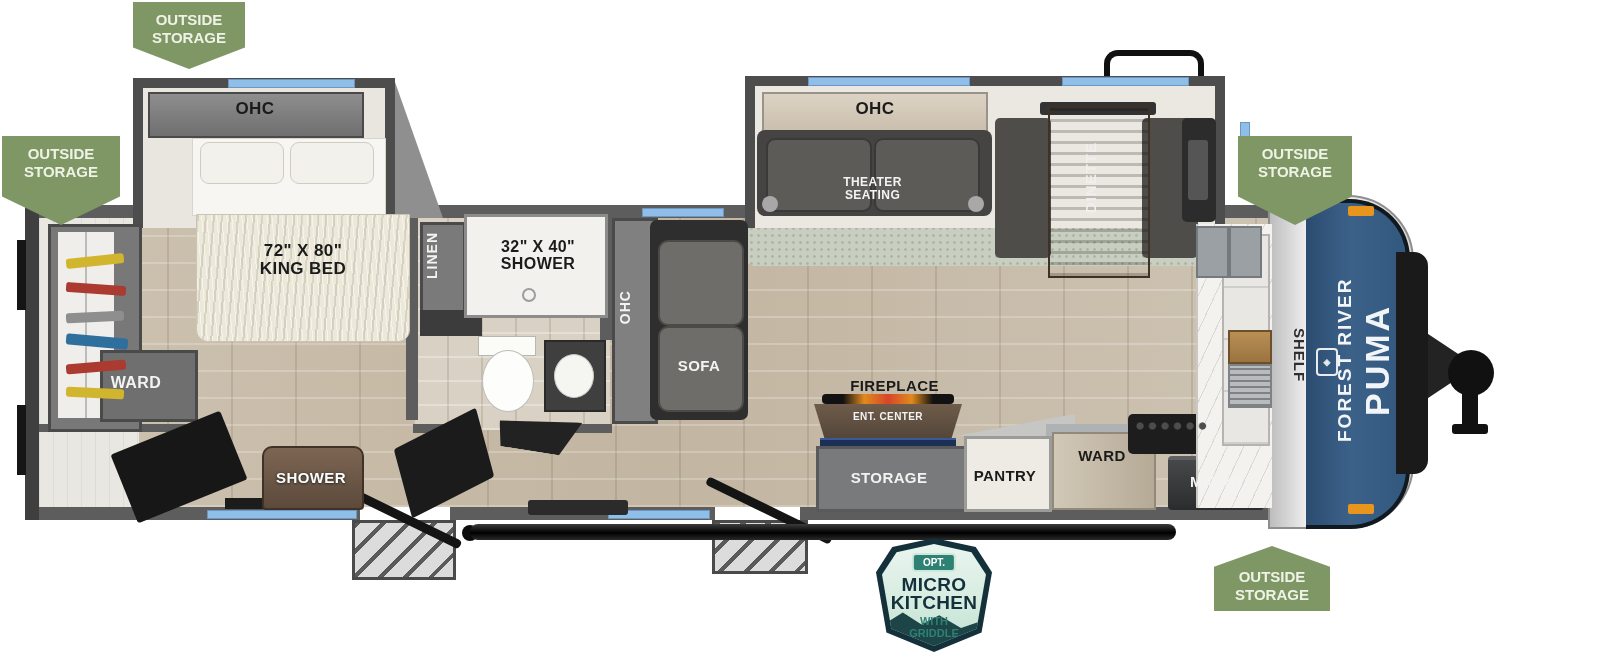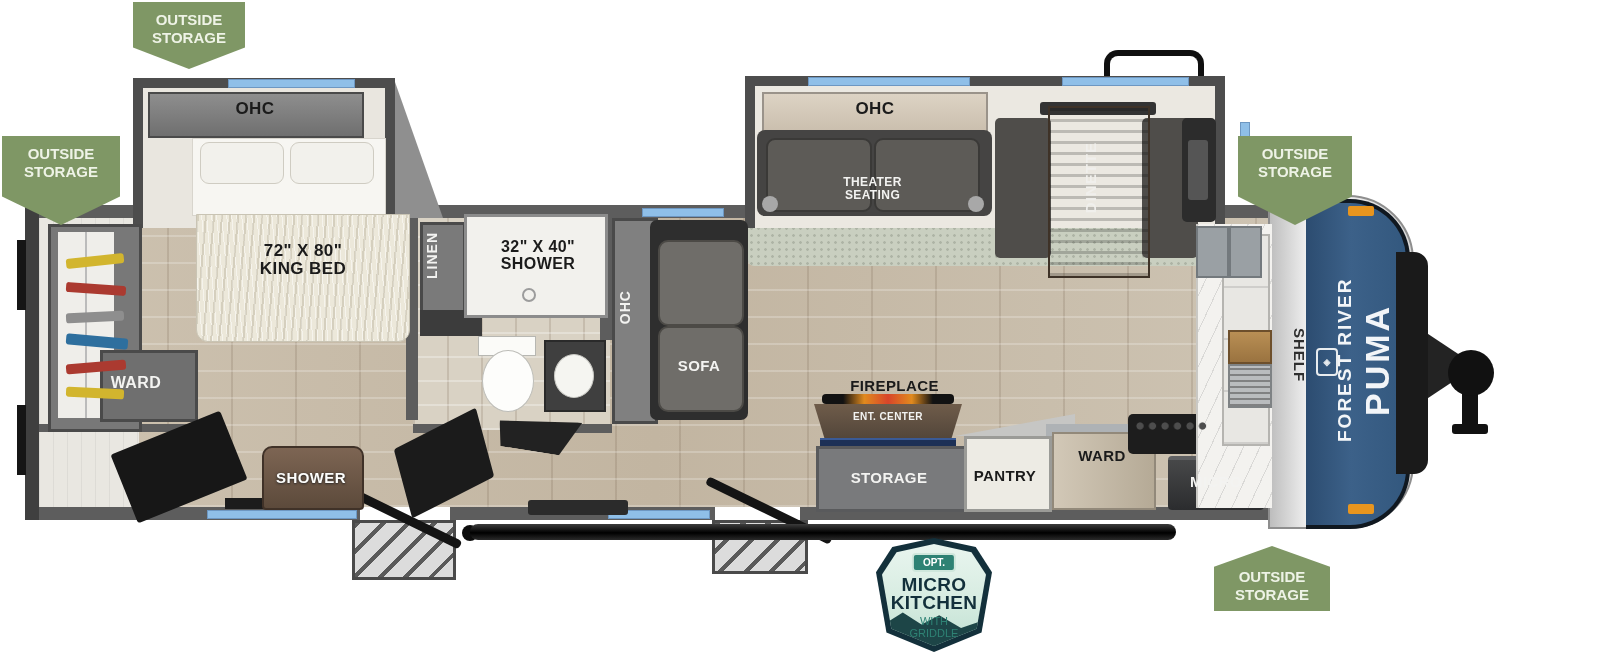--- a/index.html
+++ b/index.html
@@ -227,18 +227,18 @@
 
   <div class="mk-shield" style="left:876px;top:538px;width:116px;height:114px">
     <div class="mk-inner">
       <div class="mk-mtn"></div>
       <div style="position:absolute;left:50%;top:9px;transform:translateX(-50%);background:var(--badge-teal,#2e8274);
                   color:#fff;font-size:10px;font-weight:700;padding:2px 9px;border-radius:4px;border:2px solid #cfe7dc;z-index:2">OPT.</div>
       <div style="position:absolute;left:0;right:0;top:32px;text-align:center;color:#13303b;font-size:19px;font-weight:700;
                   line-height:.95;white-space:pre-line;letter-spacing:.3px;z-index:2">MICRO
 KITCHEN</div>
       <div style="position:absolute;left:0;right:0;top:72px;text-align:center;color:var(--badge-teal,#2e8274);font-size:11px;
-                  font-weight:400;line-height:1.05;white-space:pre-line;z-index:2">WITH
+                  font-weight:700;line-height:1.05;white-space:pre-line;z-index:2">WITH
 GRIDDLE</div>
     </div>
   </div>
 
 </div>
 
 </body></html>

